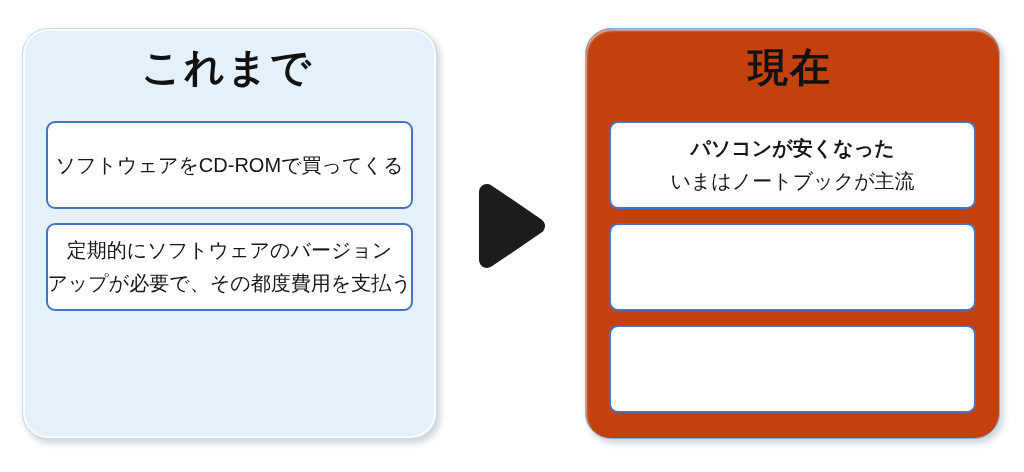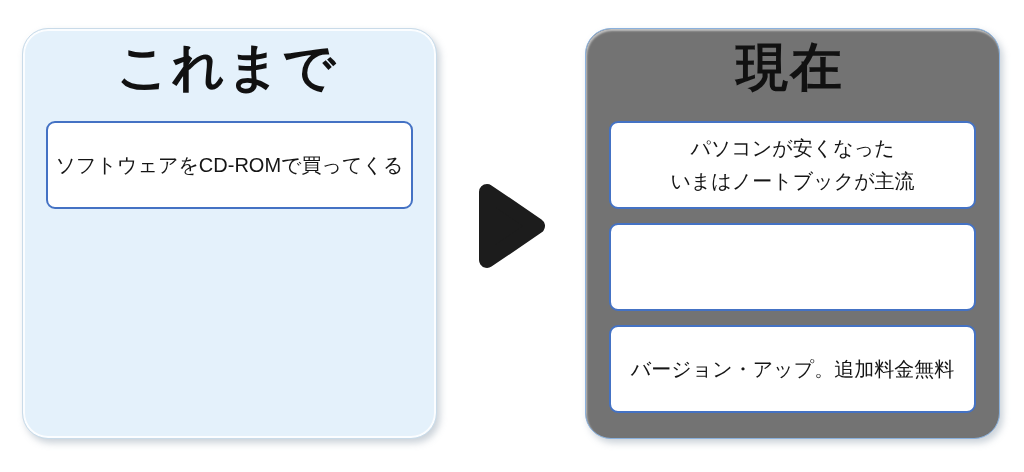--- a/index.html
+++ b/index.html
@@ -25,29 +25,29 @@
   }
   .panel-left {
     left: 22px;
     background: #e4f1fb;
     border: 1px solid #c9dbe9;
     box-shadow: 3px 4px 7px rgba(140,155,170,0.45),
                 inset 0 0 0 2px rgba(255,255,255,0.85);
   }
   .panel-right {
     left: 585px;
-    background: #737373;
+    background: #c2410c;
     border: 1px solid #8ab1dd;
     box-shadow: 3px 4px 7px rgba(140,155,170,0.45),
                 inset 1px 2px 2px rgba(255,255,255,0.55);
   }
   .panel-title {
     margin: 14px 5px 0 0;
     text-align: center;
-    font-size: 52px;
+    font-size: 40px;
     line-height: 48px;
     font-weight: bold;
     color: #111111;
     letter-spacing: 2px;
   }
   .boxes {
     display: flex;
     flex-direction: column;
     gap: 14px;
     margin: 30px 23px 0 23px;
@@ -65,57 +65,60 @@
     padding: 2px 6px;
   }
   .box p {
     margin: 0;
     font-size: 20px;
     line-height: 33px;
     color: #151515;
     text-align: center;
     white-space: nowrap;
   }
-  .bold { font-weight: normal; }
+  .bold { font-weight: bold; }
   .arrow-wrap {
     position: absolute;
     left: 477px;
     top: 182px;
     width: 70px;
     height: 88px;
   }
 </style>
 </head>
 <body>
 
 <div class="stage">
 
   <section class="panel panel-left">
     <h2 class="panel-title">これまで</h2>
     <div class="boxes">
       <div class="box">
         <p>ソフトウェアをCD-ROMで買ってくる</p>
+      </div>
+      <div class="box">
+        <p>定期的にソフトウェアのバージョン</p>
+        <p>アップが必要で、その都度費用を支払う</p>
       </div>
     </div>
   </section>
 
   <div class="arrow-wrap">
     <svg width="70" height="88" viewBox="0 0 70 88" aria-hidden="true">
       <polygon points="10,10 60,44 10,78" fill="#1c1c1c" stroke="#1c1c1c" stroke-width="16" stroke-linejoin="round"></polygon>
     </svg>
   </div>
 
   <section class="panel panel-right">
     <h2 class="panel-title">現在</h2>
     <div class="boxes">
       <div class="box">
         <p class="bold">パソコンが安くなった</p>
         <p>いまはノートブックが主流</p>
       </div>
       <div class="box">
       </div>
       <div class="box">
-        <p><span>バージョン・アップ。</span><span class="bold">追加料金無料</span></p>
       </div>
     </div>
   </section>
 
 </div>
 
 </body></html>

